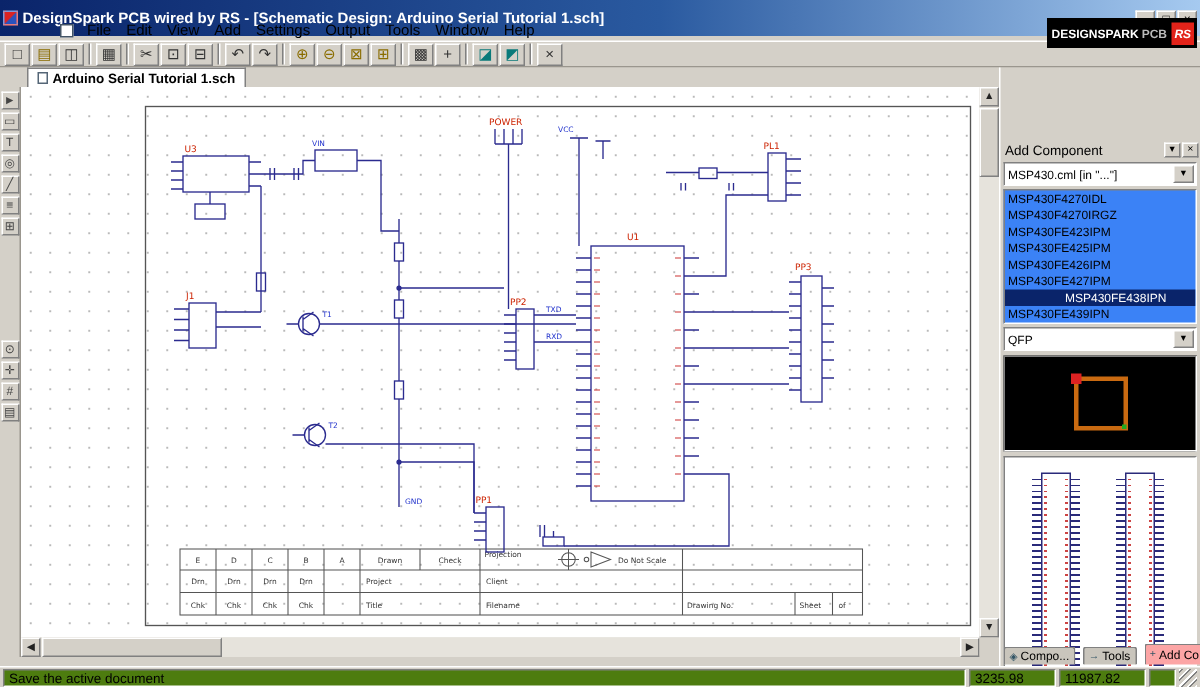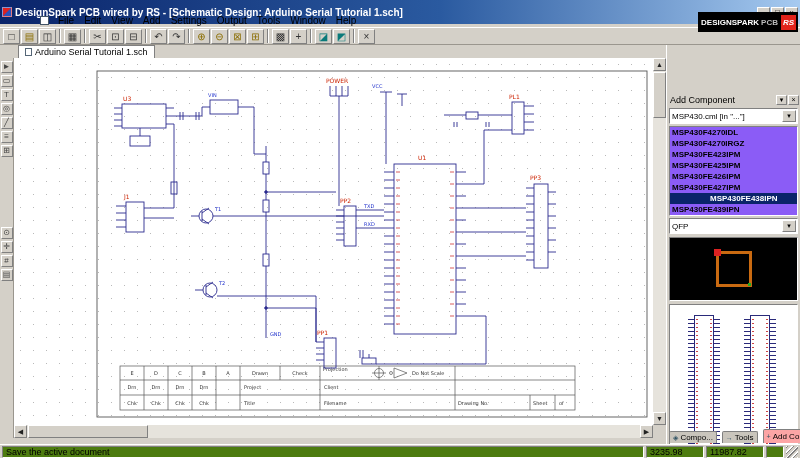--- a/index.html
+++ b/index.html
@@ -41,21 +41,21 @@
     border-top:1px solid #fff; border-bottom:1px solid #9a968e; }
   .tbtn { width:17px; height:15px; padding:0; font-size:10px; line-height:13px; text-align:center;
     color:#333; background:#d4d0c8; border:1px solid; border-color:#fff #808080 #808080 #fff; }
   .tbtn.y { color:#8a6d00; } .tbtn.t { color:#0a7a7a; }
   .tsep { width:2px; height:14px; border-left:1px solid #808080; border-right:1px solid #fff; margin:0 2px; }
 
   
   .tabbar { position:absolute; left:0; top:45px; width:666px; height:13px; background:#d4d0c8; }
   .doctab { position:absolute; left:18px; top:0; height:13px; background:#fff;
     border:1px solid #808080; border-bottom:none; display:flex; align-items:center; gap:3px;
-    padding:0 6px; font-size:9px; }
+    padding:0 6px; font-size:9px;font-weight:bold; }
   .tabicon { width:7px; height:8px; border:1px solid #567; background:#fff; }
 
   
   .leftbar { position:absolute; left:0; top:58px; width:14px; height:380px; background:#d4d0c8;
     border-right:1px solid #9a968e; display:flex; flex-direction:column; align-items:center;
     gap:2px; padding-top:3px; }
   .ltbtn { width:12px; height:12px; padding:0; font-size:8px; line-height:10px; text-align:center;
     color:#444; background:#d4d0c8; border:1px solid; border-color:#fff #808080 #808080 #fff; }
   .lgap { height:66px; }
 
@@ -84,22 +84,22 @@
     border-left:1px solid #fff; padding:1px; }
   .phead { height:12px; display:flex; align-items:center;margin-top:48px; }
   .ptitle { flex:1; font-size:9px; padding-left:2px; }
   .pbtn { width:11px; height:10px; padding:0; font-size:7px; line-height:8px; text-align:center;
     background:#d4d0c8; border:1px solid; border-color:#fff #808080 #808080 #fff; margin-left:1px; }
   .combo { height:16px; margin:2px 1px; background:#fff; border:1px solid;
     border-color:#808080 #fff #fff #808080; display:flex; align-items:center; font-size:8px; padding-left:2px; }
   .combo .val { flex:1; white-space:nowrap; overflow:hidden; }
   .cbtn { width:14px; height:12px; padding:0; background:#d4d0c8; border:1px solid;
     border-color:#fff #808080 #808080 #fff; font-size:7px; line-height:10px; text-align:center; margin-right:1px; }
-  .clist { height:90px; margin:0 1px; background:#8b5cf6; border:1px solid;
-    border-color:#808080 #fff #fff #808080; overflow:hidden; font-size:8px;font-weight:bold; }
+  .clist { height:90px; margin:0 1px; background:#3b82f6; border:1px solid;
+    border-color:#808080 #fff #fff #808080; overflow:hidden; font-size:8px; }
   .lrow { height:11px; line-height:11px; padding-left:2px; white-space:nowrap; }
   .lrow.sel { background:#0a246a; color:#fff;padding-left:40px; }
   .fppreview { height:64px; margin:3px 1px; background:#000; border:1px solid;
     border-color:#808080 #fff #fff #808080; position:relative; }
   .fpring { position:absolute; left:50%; top:50%; transform:translate(-50%,-50%);
     width:36px; height:36px; border:3px solid #c96a11; }
   .fppad { position:absolute; left:-5px; top:-5px; width:7px; height:7px; background:#d22; }
   .fpdot { position:absolute; right:-2px; bottom:-2px; width:3px; height:3px; background:#2a2; }
   .sympreview { height:168px; margin:0 1px; background:#fff; border:1px solid;
     border-color:#808080 #fff #fff #808080; position:relative; }

